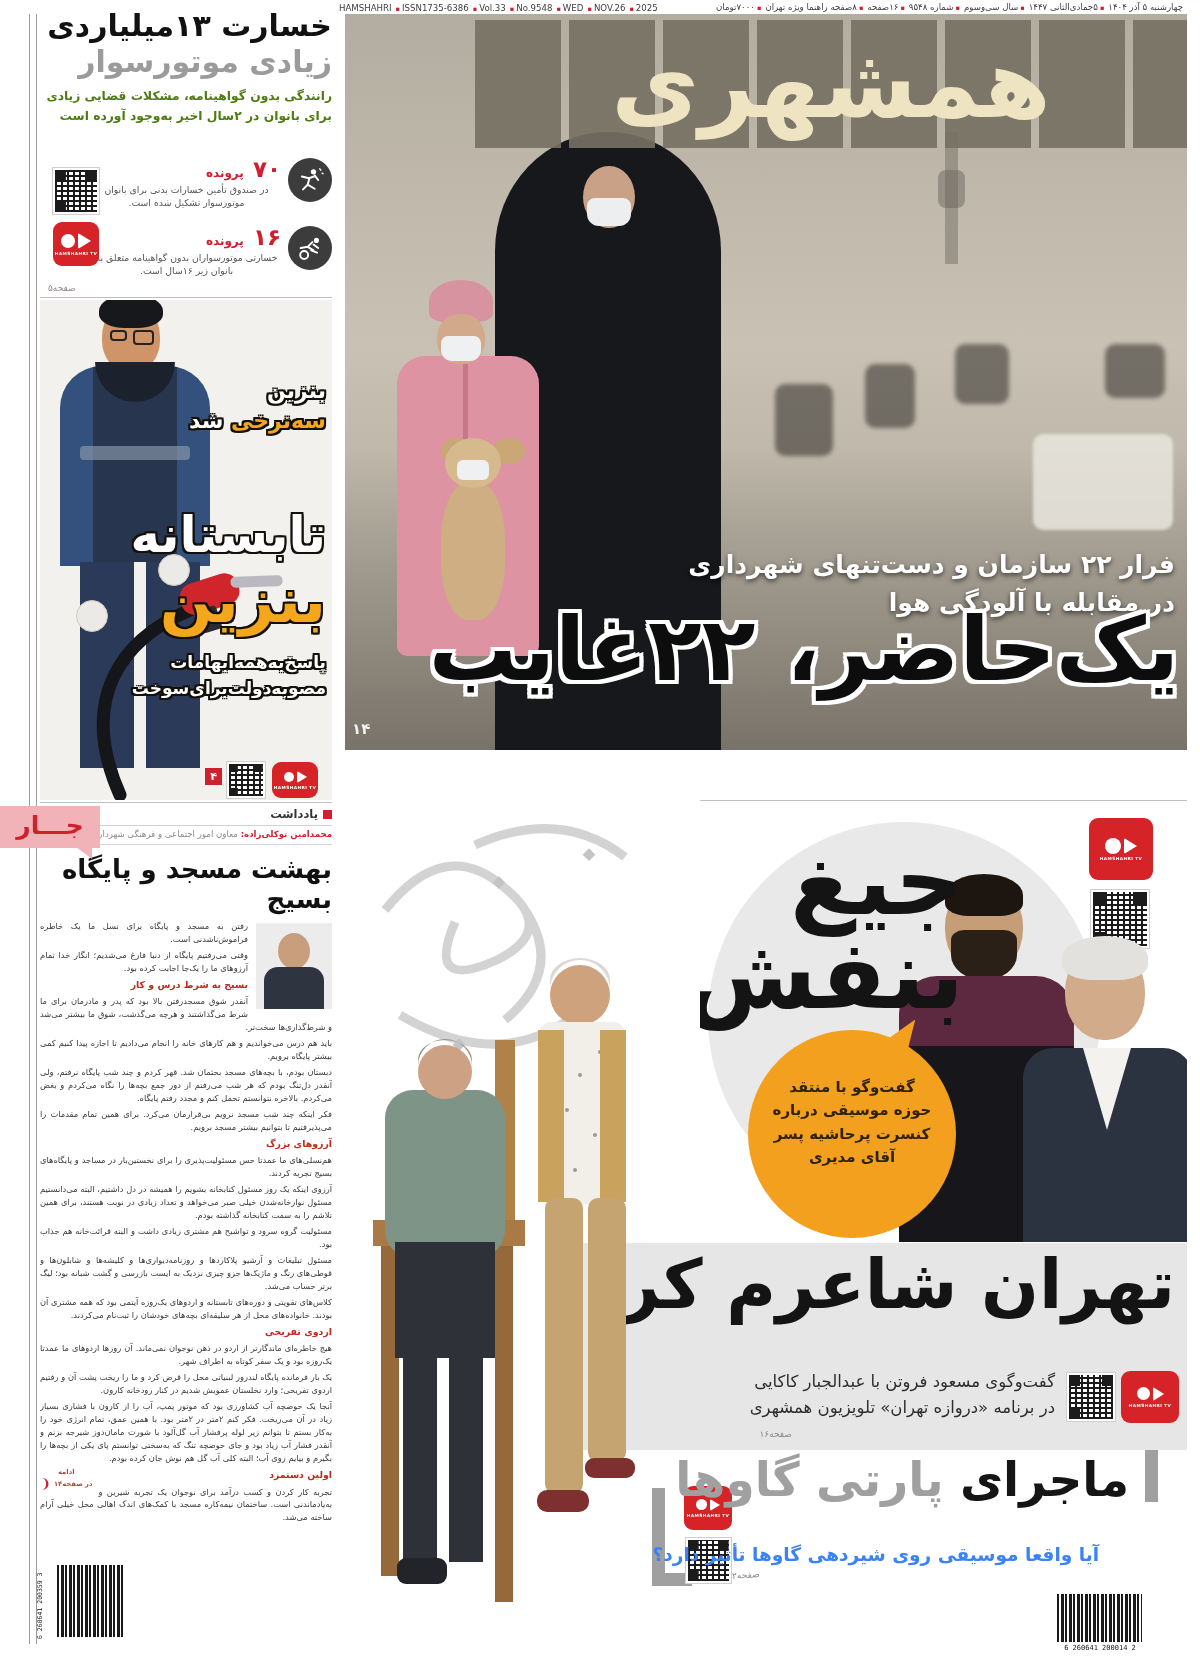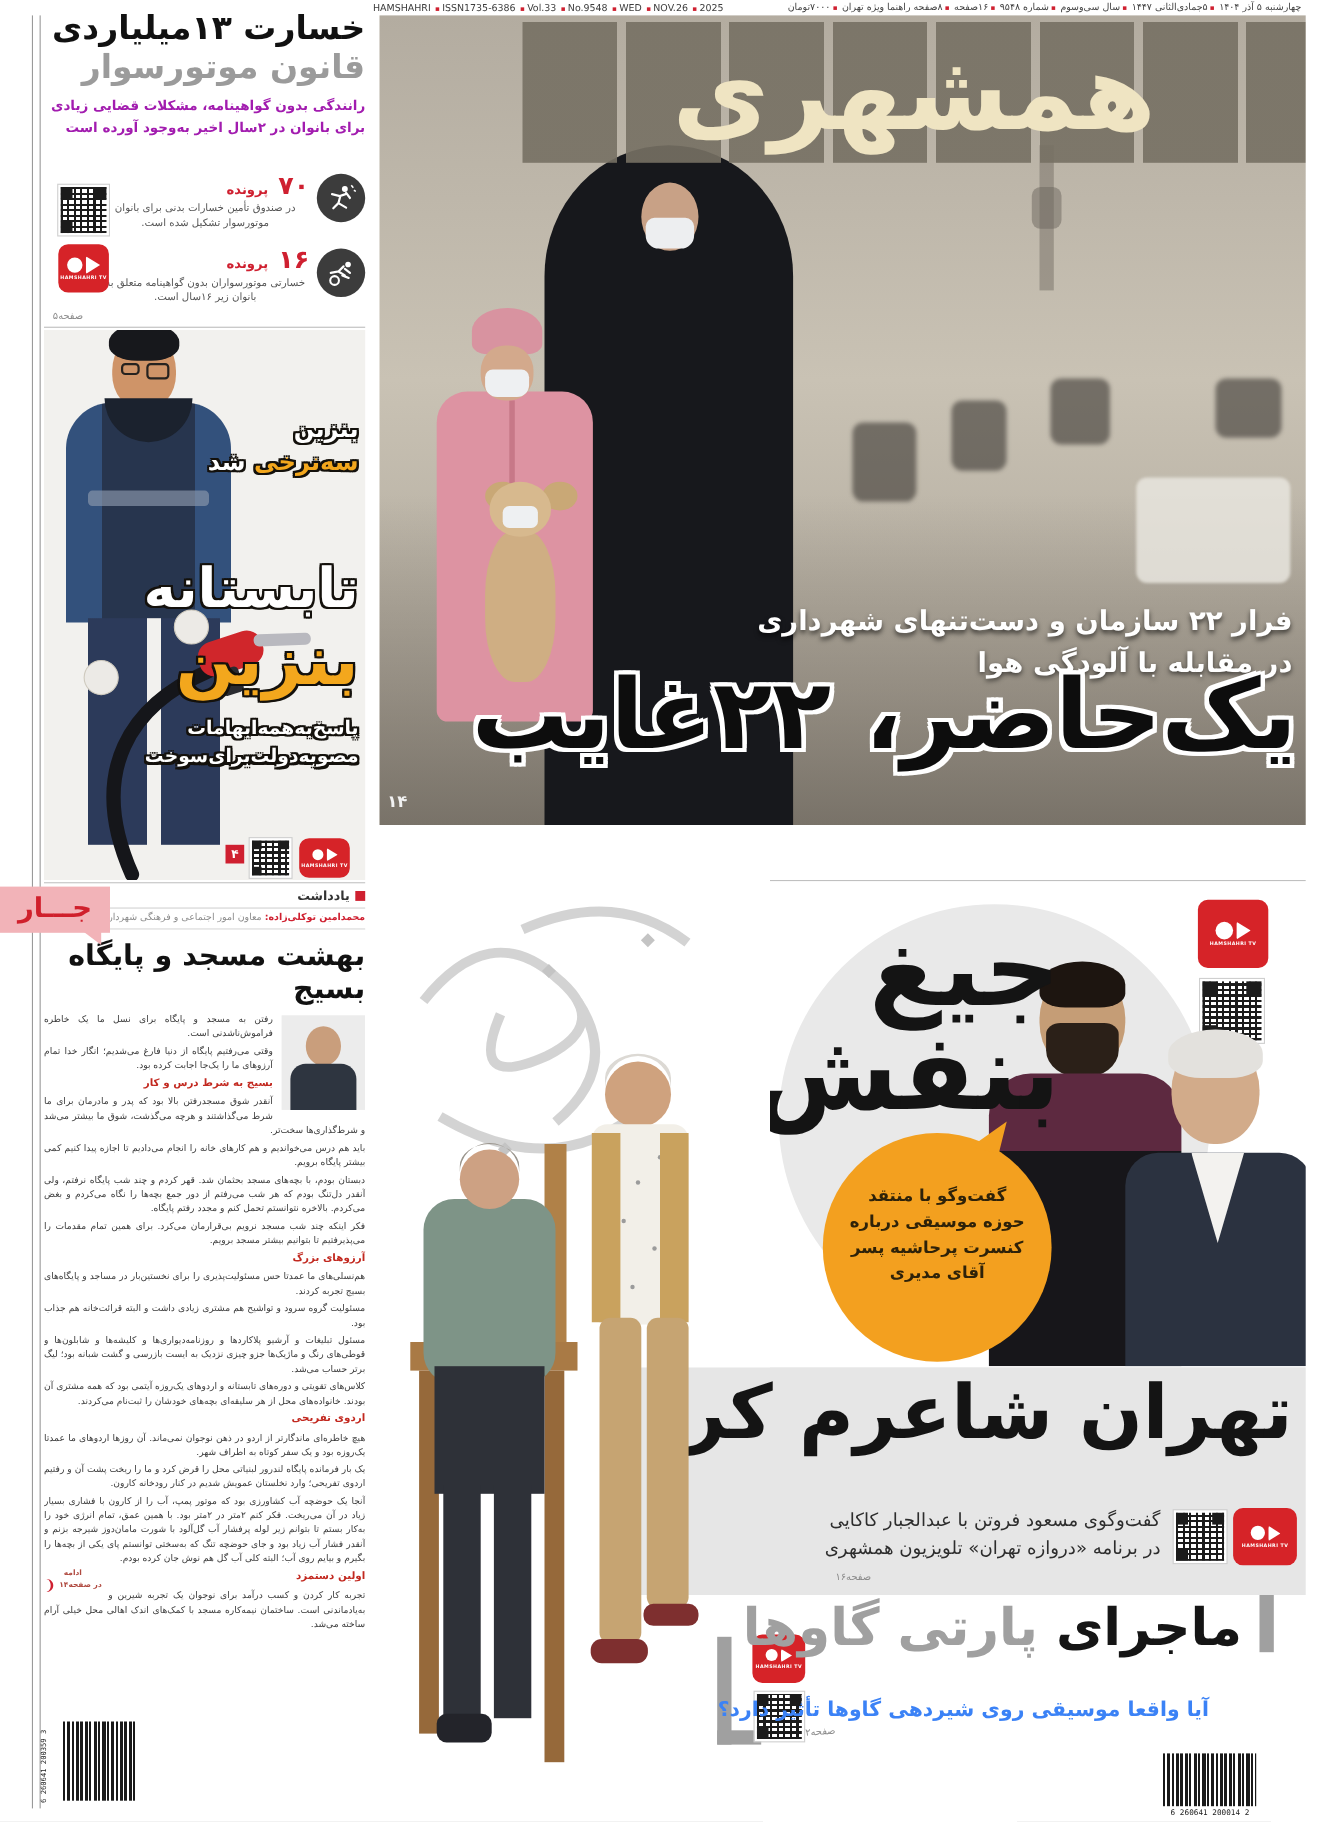--- a/index.html
+++ b/index.html
@@ -10,21 +10,21 @@
   
   .meta{font-size:8.6px;color:#3d3d3d;white-space:nowrap;}
   .meta span:not(:first-child)::before{content:"▪ ";color:#cf2030;font-size:6.5px;}
   .meta span{margin:0 2px;}
   
   .edge-lines{left:29px;top:14px;width:8px;height:1630px;border-left:1px solid #9a9a9a;border-right:1px solid #9a9a9a;}
   
   .motor{left:40px;top:8px;width:292px;}
   .motor h1{margin:0;font-size:30px;line-height:1.2;font-weight:800;text-align:right;color:#111;}
   .motor h1 .gray{color:#9b9b9b;display:block;}
-  .motor .lede{margin-top:6px;font-size:12.3px;line-height:1.65;font-weight:600;color:#a21caf;text-align:right;}
+  .motor .lede{margin-top:6px;font-size:12.3px;line-height:1.65;font-weight:600;color:#4d7c0f;text-align:right;}
   .stats{left:40px;top:150px;width:292px;height:128px;}
   .stat-row{position:absolute;right:0;width:240px;direction:rtl;display:flex;gap:7px;}
   .stat-icon{flex:0 0 44px;width:44px;height:44px;border-radius:50%;background:#3c3c3c;display:flex;align-items:center;justify-content:center;}
   .stat-num{color:#cf2030;font-weight:800;font-size:23px;line-height:1;}
   .stat-unit{color:#cf2030;font-weight:800;font-size:12px;margin-right:4px;}
   .stat-desc{font-size:9.3px;color:#555;line-height:1.45;margin-top:2px;text-align:center;}
   .qr{background-color:#fff;border:2px solid #fff;outline:1px solid #cfcfcf;
       background-image:
         linear-gradient(#1b1b1b,#1b1b1b),linear-gradient(#1b1b1b,#1b1b1b),linear-gradient(#1b1b1b,#1b1b1b),
         repeating-linear-gradient(0deg,#1b1b1b 0 2px,transparent 2px 5px),
@@ -168,21 +168,21 @@
   <div class="abs meta" style="left:337px;top:3px;">
     <span>HAMSHAHRI</span><span>ISSN1735-6386</span><span>Vol.33</span><span>No.9548</span><span>WED</span><span>NOV.26</span><span>2025</span>
   </div>
   <div class="abs meta rtl" style="right:15px;top:2px;">
     <span>چهارشنبه ۵ آذر ۱۴۰۴</span><span>۵جمادی‌الثانی ۱۴۴۷</span><span>سال سی‌وسوم</span><span>شماره ۹۵۴۸</span><span>۱۶صفحه</span><span>۸صفحه راهنما ویژه تهران</span><span>۷۰۰۰تومان</span>
   </div>
 
   <div class="abs edge-lines"></div>
 
   <section class="abs motor">
-    <h1><span>خسارت ۱۳میلیاردی</span><span class="gray">قانون موتورسوار</span></h1>
+    <h1><span>خسارت ۱۳میلیاردی</span><span class="gray">زیادی موتورسوار</span></h1>
     <div class="lede rtl">رانندگی بدون گواهینامه، مشکلات قضایی زیادی برای بانوان در ۲سال اخیر به‌وجود آورده است</div>
   </section>
   <div class="abs stats">
     <div class="stat-row" style="top:8px;">
       <span class="stat-icon">
         <svg width="28" height="28" viewBox="0 0 24 24">
             <circle cx="15" cy="5" r="2.3" fill="#fff"></circle>
             <path d="M5 9 l6 1.5 4.5 -1.5 M11.5 10.5 l-1.5 5.5 -4 4 M10 16 l6 3.5 M16 8 l3 4" stroke="#fff" stroke-width="1.7" fill="none" stroke-linecap="round"></path>
             <path d="M20 2 l1.6 2 M22 6 l1.6 .8" stroke="#fff" stroke-width="1.2"></path>
           </svg>
@@ -288,20 +288,21 @@
       <div class="portrait"></div>
       <p>رفتن به مسجد و پایگاه برای نسل ما یک خاطره فراموش‌ناشدنی است.</p>
       <p>وقتی می‌رفتیم پایگاه از دنیا فارغ می‌شدیم؛ انگار خدا تمام آرزوهای ما را یک‌جا اجابت کرده بود.</p>
       <h4>بسیج به شرط درس و کار</h4>
       <p>آنقدر شوق مسجدرفتن بالا بود که پدر و مادرمان برای ما شرط می‌گذاشتند و هرچه می‌گذشت، شوق ما بیشتر می‌شد و شرط‌گذاری‌ها سخت‌تر.</p>
       <p>باید هم درس می‌خواندیم و هم کارهای خانه را انجام می‌دادیم تا اجازه پیدا کنیم کمی بیشتر پایگاه برویم.</p>
       <p>دبستان بودم، با بچه‌های مسجد بحثمان شد. قهر کردم و چند شب پایگاه نرفتم، ولی آنقدر دل‌تنگ بودم که هر شب می‌رفتم از دور جمع بچه‌ها را نگاه می‌کردم و بغض می‌کردم. بالاخره نتوانستم تحمل کنم و مجدد رفتم پایگاه.</p>
       <p>فکر اینکه چند شب مسجد نرویم بی‌قرارمان می‌کرد. برای همین تمام مقدمات را می‌پذیرفتیم تا بتوانیم بیشتر مسجد برویم.</p>
       <h4>آرزوهای بزرگ</h4>
       <p>هم‌نسلی‌های ما عمدتا حس مسئولیت‌پذیری را برای نخستین‌بار در مساجد و پایگاه‌های بسیج تجربه کردند.</p>
+      <p>آرزوی اینکه یک روز مسئول کتابخانه بشویم را همیشه در دل داشتیم، البته می‌دانستیم مسئول نوارخانه‌شدن خیلی صبر می‌خواهد و تعداد زیادی در نوبت هستند، برای همین تلاشم را به سمت کتابخانه گذاشته بودم.</p>
       <p>مسئولیت گروه سرود و تواشیح هم مشتری زیادی داشت و البته قرائت‌خانه هم جذاب بود.</p>
       <p>مسئول تبلیغات و آرشیو پلاکاردها و روزنامه‌دیواری‌ها و کلیشه‌ها و شابلون‌ها و قوطی‌های رنگ و ماژیک‌ها جزو چیزی نزدیک به ایست بازرسی و گشت شبانه بود؛ لیگ برتر حساب می‌شد.</p>
       <p>کلاس‌های تقویتی و دوره‌های تابستانه و اردوهای یک‌روزه آیتمی بود که همه مشتری آن بودند. خانواده‌های محل از هر سلیقه‌ای بچه‌های خودشان را ثبت‌نام می‌کردند.</p>
       <h4>اردوی تفریحی</h4>
       <p>هیچ خاطره‌ای ماندگارتر از اردو در ذهن نوجوان نمی‌ماند. آن روزها اردوهای ما عمدتا یک‌روزه بود و یک سفر کوتاه به اطراف شهر.</p>
       <p>یک بار فرمانده پایگاه لندرور لبنیاتی محل را قرض کرد و ما را ریخت پشت آن و رفتیم اردوی تفریحی؛ وارد نخلستان عمویش شدیم در کنار رودخانه کارون.</p>
       <p>آنجا یک حوضچه آب کشاورزی بود که موتور پمپ، آب را از کارون با فشاری بسیار زیاد در آن می‌ریخت. فکر کنم ۲متر در ۲متر بود. با همین عمق، تمام انرژی خود را به‌کار بستم تا بتوانم زیر لوله پرفشار آب گل‌آلود با شورت مامان‌دوز شیرجه بزنم و آنقدر فشار آب زیاد بود و جای حوضچه تنگ که به‌سختی توانستم پای یکی از بچه‌ها را بگیرم و بیایم روی آب؛ البته کلی آب گل هم نوش جان کرده بودم.</p>
       <h4><span class="continue-box"><em>ادامه</em><br><em>در صفحه۱۴</em><b class="paren">❨</b></span><span>اولین دستمزد</span></h4>
       <p>تجربه کار کردن و کسب درآمد برای نوجوان یک تجربه شیرین و به‌یادماندنی است. ساختمان نیمه‌کاره مسجد با کمک‌های اندک اهالی محل خیلی آرام ساخته می‌شد.</p>
     </div>

